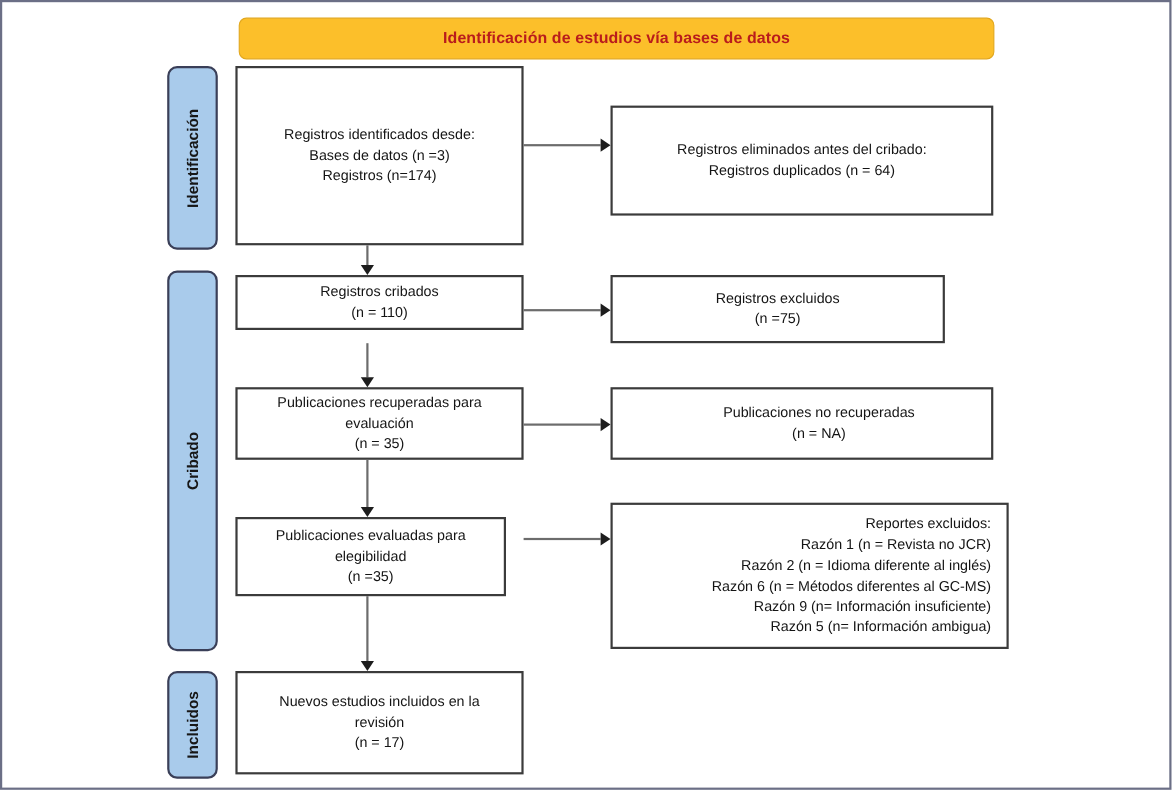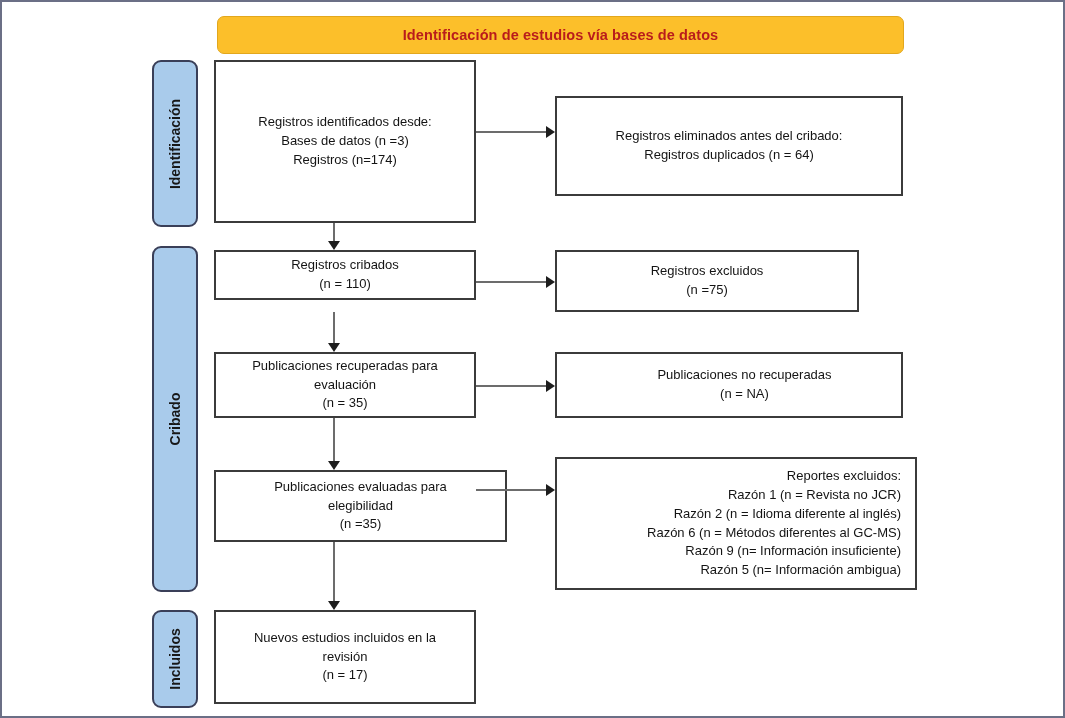--- a/index.html
+++ b/index.html
@@ -92,21 +92,21 @@
   }
   .box.left-list .line { white-space: nowrap; }
   .box.left-list .line.indent { padding-left: 22px; }
 
   #box-identified   { left: 212px; top: 58px;  width: 262px; height: 163px; }
   #box-duplicates   { left: 553px; top: 60px;  width: 348px; height: 100px; margin-top: 34px; }
   #box-screened     { left: 212px; top: 248px; width: 262px; height: 50px; }
   #box-excluded     { left: 553px; top: 248px; width: 304px; height: 62px; }
   #box-retrieved    { left: 212px; top: 350px; width: 262px; height: 66px; }
   #box-notretrieved { left: 553px; top: 350px; width: 348px; height: 66px; padding-left: 39px; }
-  #box-eligibility  { left: 212px; top: 468px; width: 293px; height: 72px; }
+  #box-eligibility  { left: 212px; top: 468px; width: 246px; height: 72px; }
   #box-reasons      { left: 553px; top: 455px; width: 362px; height: 133px; }
   #box-included     { left: 212px; top: 608px; width: 262px; height: 94px; }
 
   
   .vline {
     position: absolute;
     width: 2px;
     background: #6c6c6c;
   }
   .hline {

